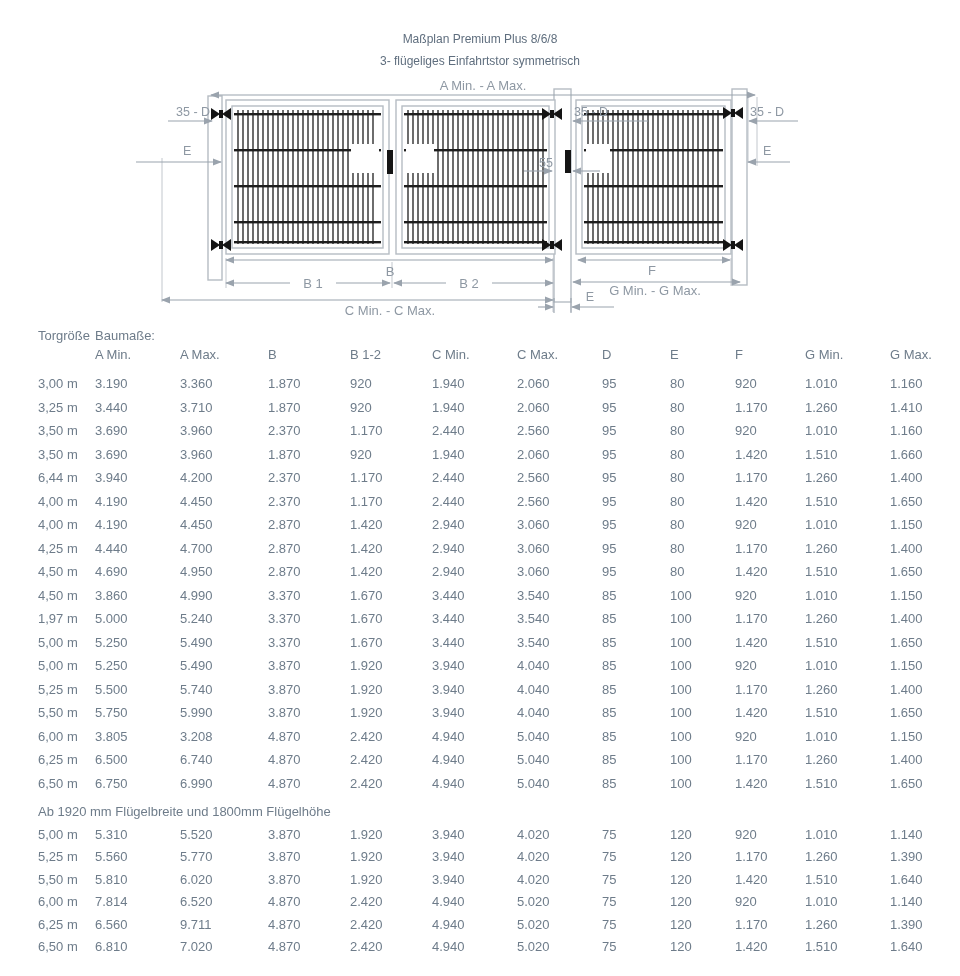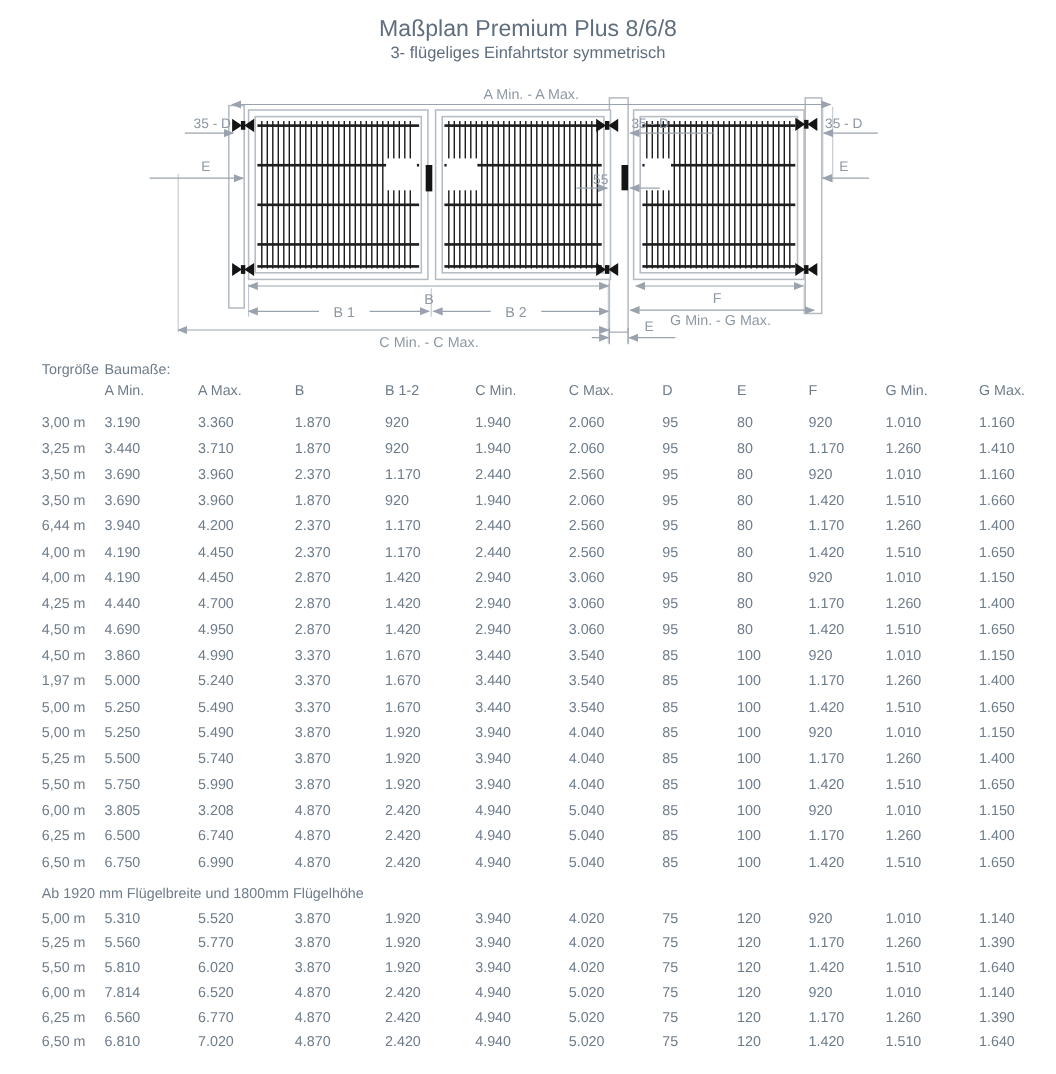--- a/index.html
+++ b/index.html
@@ -1,21 +1,21 @@
 <!DOCTYPE html>
 <html><head>
 <meta charset="utf-8">
 <style>
   html,body{margin:0;padding:0;background:#ffffff;}
   #page{position:relative;width:960px;height:976px;background:#fff;overflow:hidden;
         font-family:"Liberation Sans","DejaVu Sans",sans-serif;}
   
   #title{position:absolute;top:16px;left:0;width:100%;text-align:center;color:#5f6e7e;}
-  #title .t1{font-size:21px;line-height:22px;}
-  #title .t2{font-size:15px;line-height:22px;}
+  #title .t1{font-size:12px;line-height:22px;margin-top:12px;}
+  #title .t2{font-size:12px;line-height:22px;}
   
   #gate-svg{position:absolute;top:0;left:0;}
   .frame{fill:#ffffff;stroke:#b6bcc3;stroke-width:1.4;}
   .post{fill:#ffffff;stroke:#b6bcc3;stroke-width:1.4;}
   .dim{stroke:#9aa3ad;stroke-width:1.1;fill:none;}
   .ext{stroke:#c2c7cd;stroke-width:1;fill:none;}
   .dimtext{fill:#8e98a3;font-size:13px;font-family:"Liberation Sans","DejaVu Sans",sans-serif;}
   .dimtext.small{font-size:12.5px;}
   
   #dim-table{position:absolute;top:326px;left:0;width:950px;padding-left:38px;
@@ -601,21 +601,21 @@
           <span class="cell">5.020</span>
           <span class="cell">75</span>
           <span class="cell">120</span>
           <span class="cell">920</span>
           <span class="cell">1.010</span>
           <span class="cell">1.140</span>
         </div>
         <div class="t-row s2">
           <span class="cell">6,25 m</span>
           <span class="cell">6.560</span>
-          <span class="cell">6.770</span>
+          <span class="cell">9.711</span>
           <span class="cell">4.870</span>
           <span class="cell">2.420</span>
           <span class="cell">4.940</span>
           <span class="cell">5.020</span>
           <span class="cell">75</span>
           <span class="cell">120</span>
           <span class="cell">1.170</span>
           <span class="cell">1.260</span>
           <span class="cell">1.390</span>
         </div>

